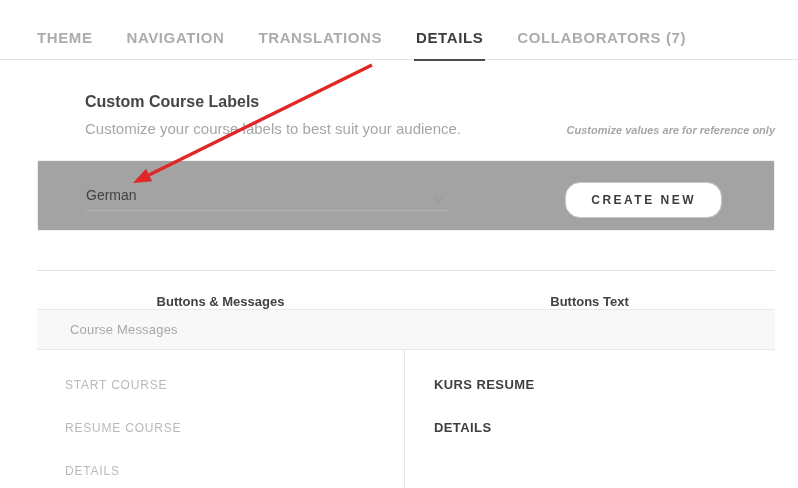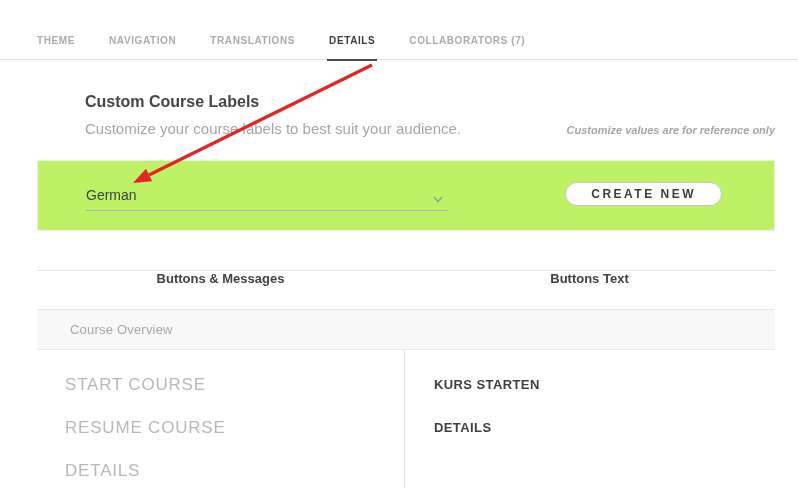--- a/index.html
+++ b/index.html
@@ -19,21 +19,21 @@
     position: absolute;
     top: 0; left: 0; right: 0;
     height: 60px;
     border-bottom: 1px solid #e2e2e2;
     display: flex;
     align-items: flex-end;
     padding-left: 37px;
   }
   .tab {
     position: relative;
-    font-size: 10px;
+    font-size: 15px;
     font-weight: 700;
     letter-spacing: 0.6px;
     color: #acacac;
     padding: 0 0 13px 0;
     margin-right: 34px;
     cursor: pointer;
     white-space: nowrap;
   }
   .tab.active { color: #3d3d3d; }
   .tab.active::after {
@@ -75,21 +75,21 @@
     color: #a6a6a6;
   }
 
   
   .panel {
     position: absolute;
     top: 160px;
     left: 37px;
     width: 738px;
     height: 71px;
-    background: #bef264;
+    background: #a3a3a3;
     border: 1px solid #efefef;
     border-radius: 2px;
   }
   .select {
     position: absolute;
     left: 48px;
     top: 24px;
     width: 362px;
     height: 26px;
     border-bottom: 1px solid #b3b3b3;
@@ -105,21 +105,21 @@
     right: 4px;
     top: 6px;
     width: 12px;
     height: 12px;
     color: #9a9a9a;
   }
   .btn-create {
     position: absolute;
     right: 52px;
     top: 21px;
-    height: 24px;
+    height: 36px;
     padding: 0 25px;
     background: #ffffff;
     border: 1px solid #c6c6c6;
     border-radius: 15px;
     font-family: "Liberation Sans", sans-serif;
     font-size: 12px;
     font-weight: 700;
     letter-spacing: 2.5px;
     color: #3d3d3d;
     cursor: pointer;
@@ -129,21 +129,21 @@
   .table {
     position: absolute;
     top: 270px;
     left: 37px;
     width: 738px;
     border-top: 1px solid #e3e3e3;
   }
   .thead {
     display: flex;
     height: 38px;
-    align-items: flex-start;
+    align-items: flex-end;
   }
   .th {
     font-size: 13px;
     font-weight: 700;
     color: #424242;
     text-align: center;
   }
   .th-left { width: 367px; }
   .th-right { flex: 1; }
   .group-row {
@@ -171,21 +171,21 @@
     border-left: 1px solid #e5e5e5;
     padding-top: 13px;
   }
   .cell {
     height: 43px;
     display: flex;
     align-items: center;
   }
   .cell-label {
     padding-left: 28px;
-    font-size: 17px;
+    font-size: 12px;
     color: #b9b9b9;
     letter-spacing: 0.8px;
   }
   .cell-value {
     padding-left: 29px;
     font-size: 13px;
     font-weight: 600;
     color: #3f3f3f;
     letter-spacing: 0.4px;
     cursor: pointer;
@@ -232,29 +232,29 @@
       </span>
     </div>
     <button class="btn-create">CREATE NEW</button>
   </section>
 
   <section class="table">
     <div class="thead">
       <div class="th th-left">Buttons &amp; Messages</div>
       <div class="th th-right">Buttons Text</div>
     </div>
-    <div class="group-row">Course Overview</div>
+    <div class="group-row">Course Messages</div>
     <div class="tbody">
       <div class="col-left">
         <div class="cell cell-label">START COURSE</div>
         <div class="cell cell-label">RESUME COURSE</div>
         <div class="cell cell-label">DETAILS</div>
       </div>
       <div class="col-right">
-        <div class="cell cell-value">KURS STARTEN</div>
+        <div class="cell cell-value">KURS RESUME</div>
         <div class="cell cell-value">DETAILS</div>
       </div>
     </div>
   </section>
 
   <svg class="arrow-overlay" viewBox="0 0 290 140">
     <line x1="262" y1="10" x2="39" y2="120" stroke="#e12626" stroke-width="3.4"></line>
     <polygon points="23,128 36.0,113.7 42.2,126.3" fill="#e12626"></polygon>
   </svg>
 

